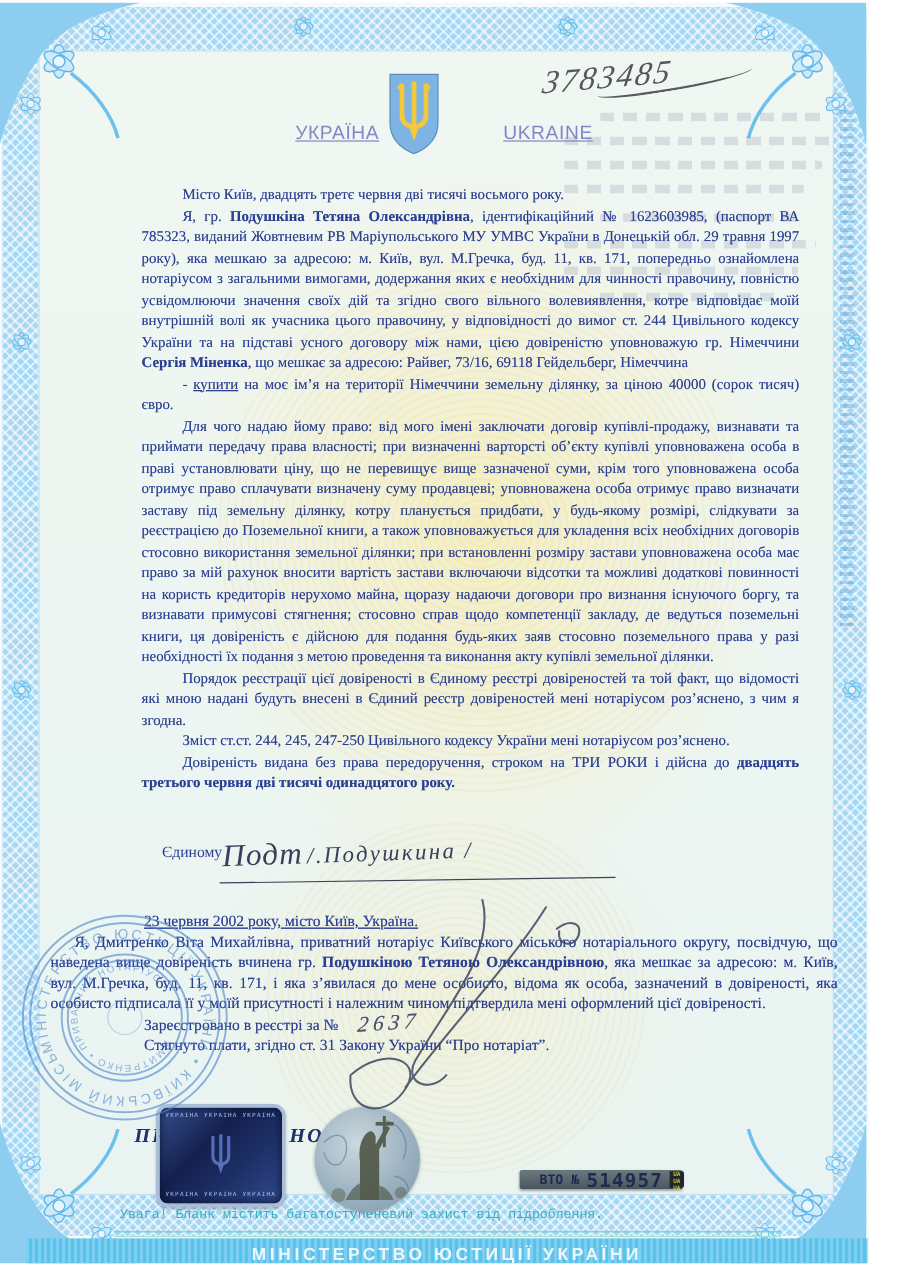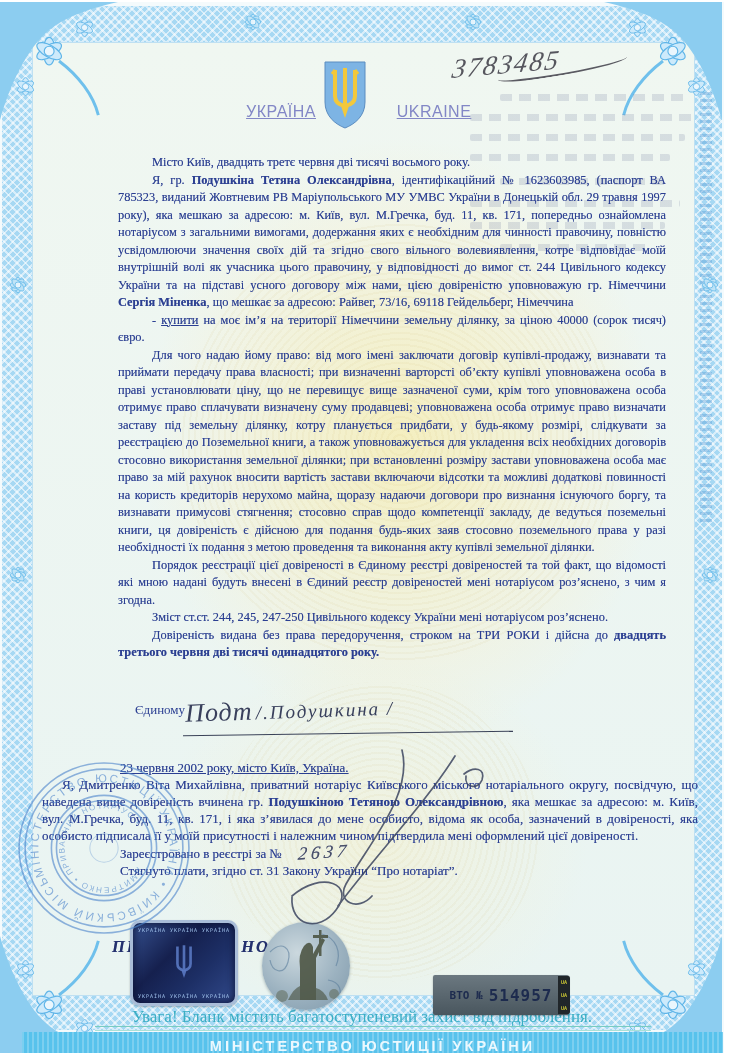--- a/index.html
+++ b/index.html
@@ -26,21 +26,21 @@
       background:repeating-radial-gradient(circle, rgba(190,160,70,.06) 0 2px, rgba(190,160,70,0) 2px 6px);}
   .corner{position:absolute;width:118px;height:118px;z-index:2;}
   .rosette{position:absolute;width:26px;height:26px;z-index:2;opacity:.9;}
   .sec-strip{position:absolute;left:700px;top:90px;width:12px;height:430px;z-index:2;opacity:.8;
       background:repeating-linear-gradient(0deg, rgba(80,150,210,.45) 0 3px, rgba(80,150,210,0) 3px 7px);}
 
   
   .country{position:absolute;top:101px;font-family:"Liberation Sans",sans-serif;font-size:16px;
       color:#8287c6;letter-spacing:.5px;z-index:5;text-decoration:underline;}
   .country-left{left:206px;width:110px;text-align:right;}
-  .country-right{left:374px;width:120px;text-align:center;}
+  .country-right{left:374px;width:120px;text-align:right;}
   .shield{position:absolute;left:322px;top:58px;width:46px;height:70px;z-index:5;}
   .doc-title{position:absolute;left:132px;top:123px;width:480px;text-align:center;z-index:5;
       font-size:20px;font-weight:bold;letter-spacing:9px;color:#161d56;
       text-shadow:0 0 .5px rgba(22,29,86,.6);}
   .hand-number{position:absolute;left:452px;top:44px;width:180px;z-index:6;
       font-style:italic;font-size:27px;color:#56565e;letter-spacing:2px;
       transform:rotate(-5deg) skewX(-14deg);}
   .hand-number .tail{position:absolute;right:4px;bottom:0;width:128px;height:12px;
       border-bottom:2px solid #5a5a62;border-radius:0 0 60% 40%;transform:rotate(-4deg);}
 
@@ -84,33 +84,33 @@
   .holo{position:absolute;left:130px;top:918px;width:108px;height:86px;z-index:6;border-radius:10px;
       background:linear-gradient(135deg,#35508f,#15204e 38%,#1d2f66 65%,#31498a);
       border:3px solid #a9bdd8;box-shadow:inset 0 0 8px #0a1030, 0 1px 2px rgba(0,0,0,.25);
       display:flex;flex-direction:column;align-items:center;justify-content:space-between;
       padding:4px 3px;box-sizing:border-box;}
   .holo .micro{font-family:"DejaVu Sans Mono",monospace;font-size:5px;letter-spacing:1px;
       color:#9fc0ea;white-space:nowrap;overflow:hidden;width:94px;text-align:center;}
   .emblem{position:absolute;left:262px;top:920px;width:88px;height:88px;z-index:6;border-radius:50%;
       background:radial-gradient(circle at 40% 35%, #cbd8de, #9cb2c0 55%, #7e98aa);
       box-shadow:0 1px 3px rgba(60,80,90,.4);overflow:hidden;}
-  .serial{position:absolute;left:433px;top:973px;width:136px;height:40px;z-index:7;border-radius:2px;
+  .serial{position:absolute;left:433px;top:973px;width:136px;height:16px;z-index:7;border-radius:2px;
       background:linear-gradient(#6b7880,#49565e);box-shadow:0 1px 2px rgba(0,0,0,.3);
       display:flex;align-items:center;justify-content:center;gap:6px;
       font-family:"DejaVu Sans Mono",monospace;font-weight:bold;color:#1d2b4e;}
   .serial .pfx{font-size:11px;}
   .serial .num{font-size:16px;letter-spacing:1px;}
   .ua-stack{position:absolute;right:-1px;top:1px;bottom:1px;width:12px;background:#20262a;
       display:flex;flex-direction:column;align-items:center;justify-content:space-around;
       font-size:5px;color:#c8c434;font-weight:bold;border-radius:0 2px 2px 0;}
 
   
-  .warning{position:absolute;left:100px;top:1005px;width:524px;z-index:5;text-align:center;
-      font-family:Liberation Serif, serif;font-size:17px;color:#3aaec4;}
+  .warning{position:absolute;left:100px;top:1005px;width:524px;z-index:5;text-align:left;
+      font-family:Liberation Mono, monospace;font-size:11px;color:#3aaec4;}
   .teal-line{position:absolute;left:95px;top:1024px;width:556px;height:3px;z-index:5;
       border-top:1px solid #79ccc0;border-bottom:1px solid #a8e0d8;}
   .ministry-bar{position:absolute;left:22px;top:1030px;width:701px;height:23px;z-index:4;
       background:
         repeating-linear-gradient(90deg, rgba(255,255,255,.22) 0 2px, rgba(255,255,255,0) 2px 5px),
         #57c2ec;
       display:flex;align-items:center;justify-content:center;overflow:hidden;}
   .ministry-bar span{font-family:"Liberation Sans",sans-serif;font-weight:bold;font-size:14.5px;
       letter-spacing:3px;color:#f2fbff;opacity:.95;transform:translateY(2px);}
 </style>

